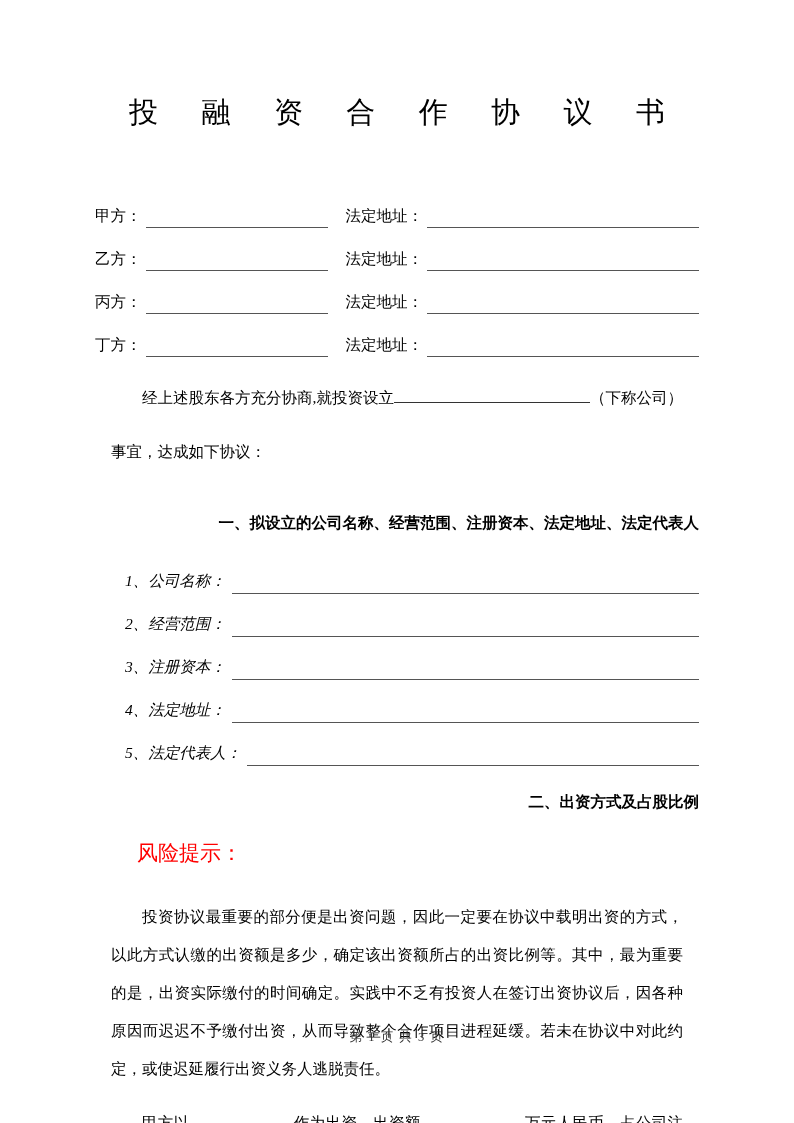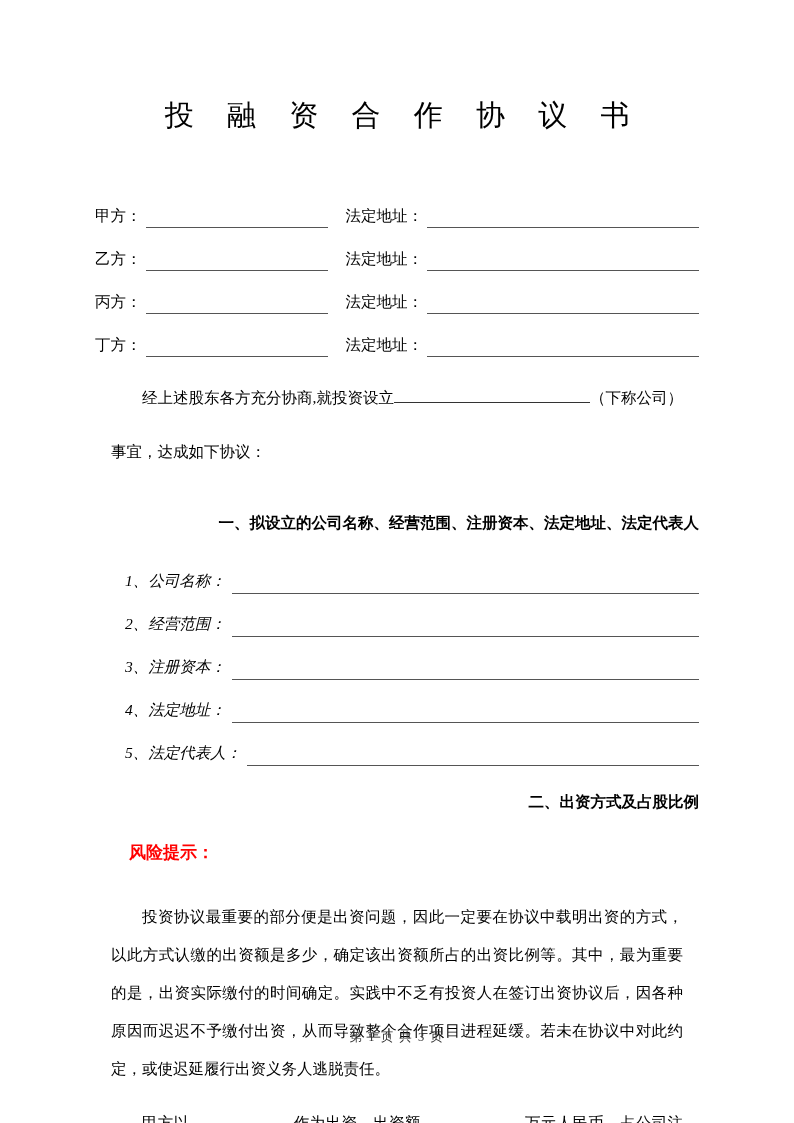--- a/index.html
+++ b/index.html
@@ -27,21 +27,21 @@
 
   
   .doc-title {
     margin: 0;
     padding-top: 98px;
     text-align: center;
     font-size: 29px;
     font-weight: 400;
     letter-spacing: 13px;
     text-indent: 13px;
-    font-family: Liberation Serif, serif;
+    font-family: Liberation Mono, monospace;
     line-height: 1.2;
     white-space: nowrap;
   }
 
   
   .party-block {
     margin-top: 52px;
   }
   .party-row {
     display: flex;
@@ -121,22 +121,22 @@
   }
   .item-line {
     flex: 1 1 auto;
     border-bottom: 1.4px solid #555555;
     height: 17px;
     margin-left: 6px;
   }
 
   
   .risk-title {
-    font-size: 17px;
-    font-weight: bold;
+    font-size: 21px;
+    font-weight: normal;
     margin: 0;
     padding-top: 14px;
     padding-bottom: 8px;
     text-indent: 2em;
     line-height: 30px;
   }
 
   .body-block { padding-top: 6px; }
 
   

